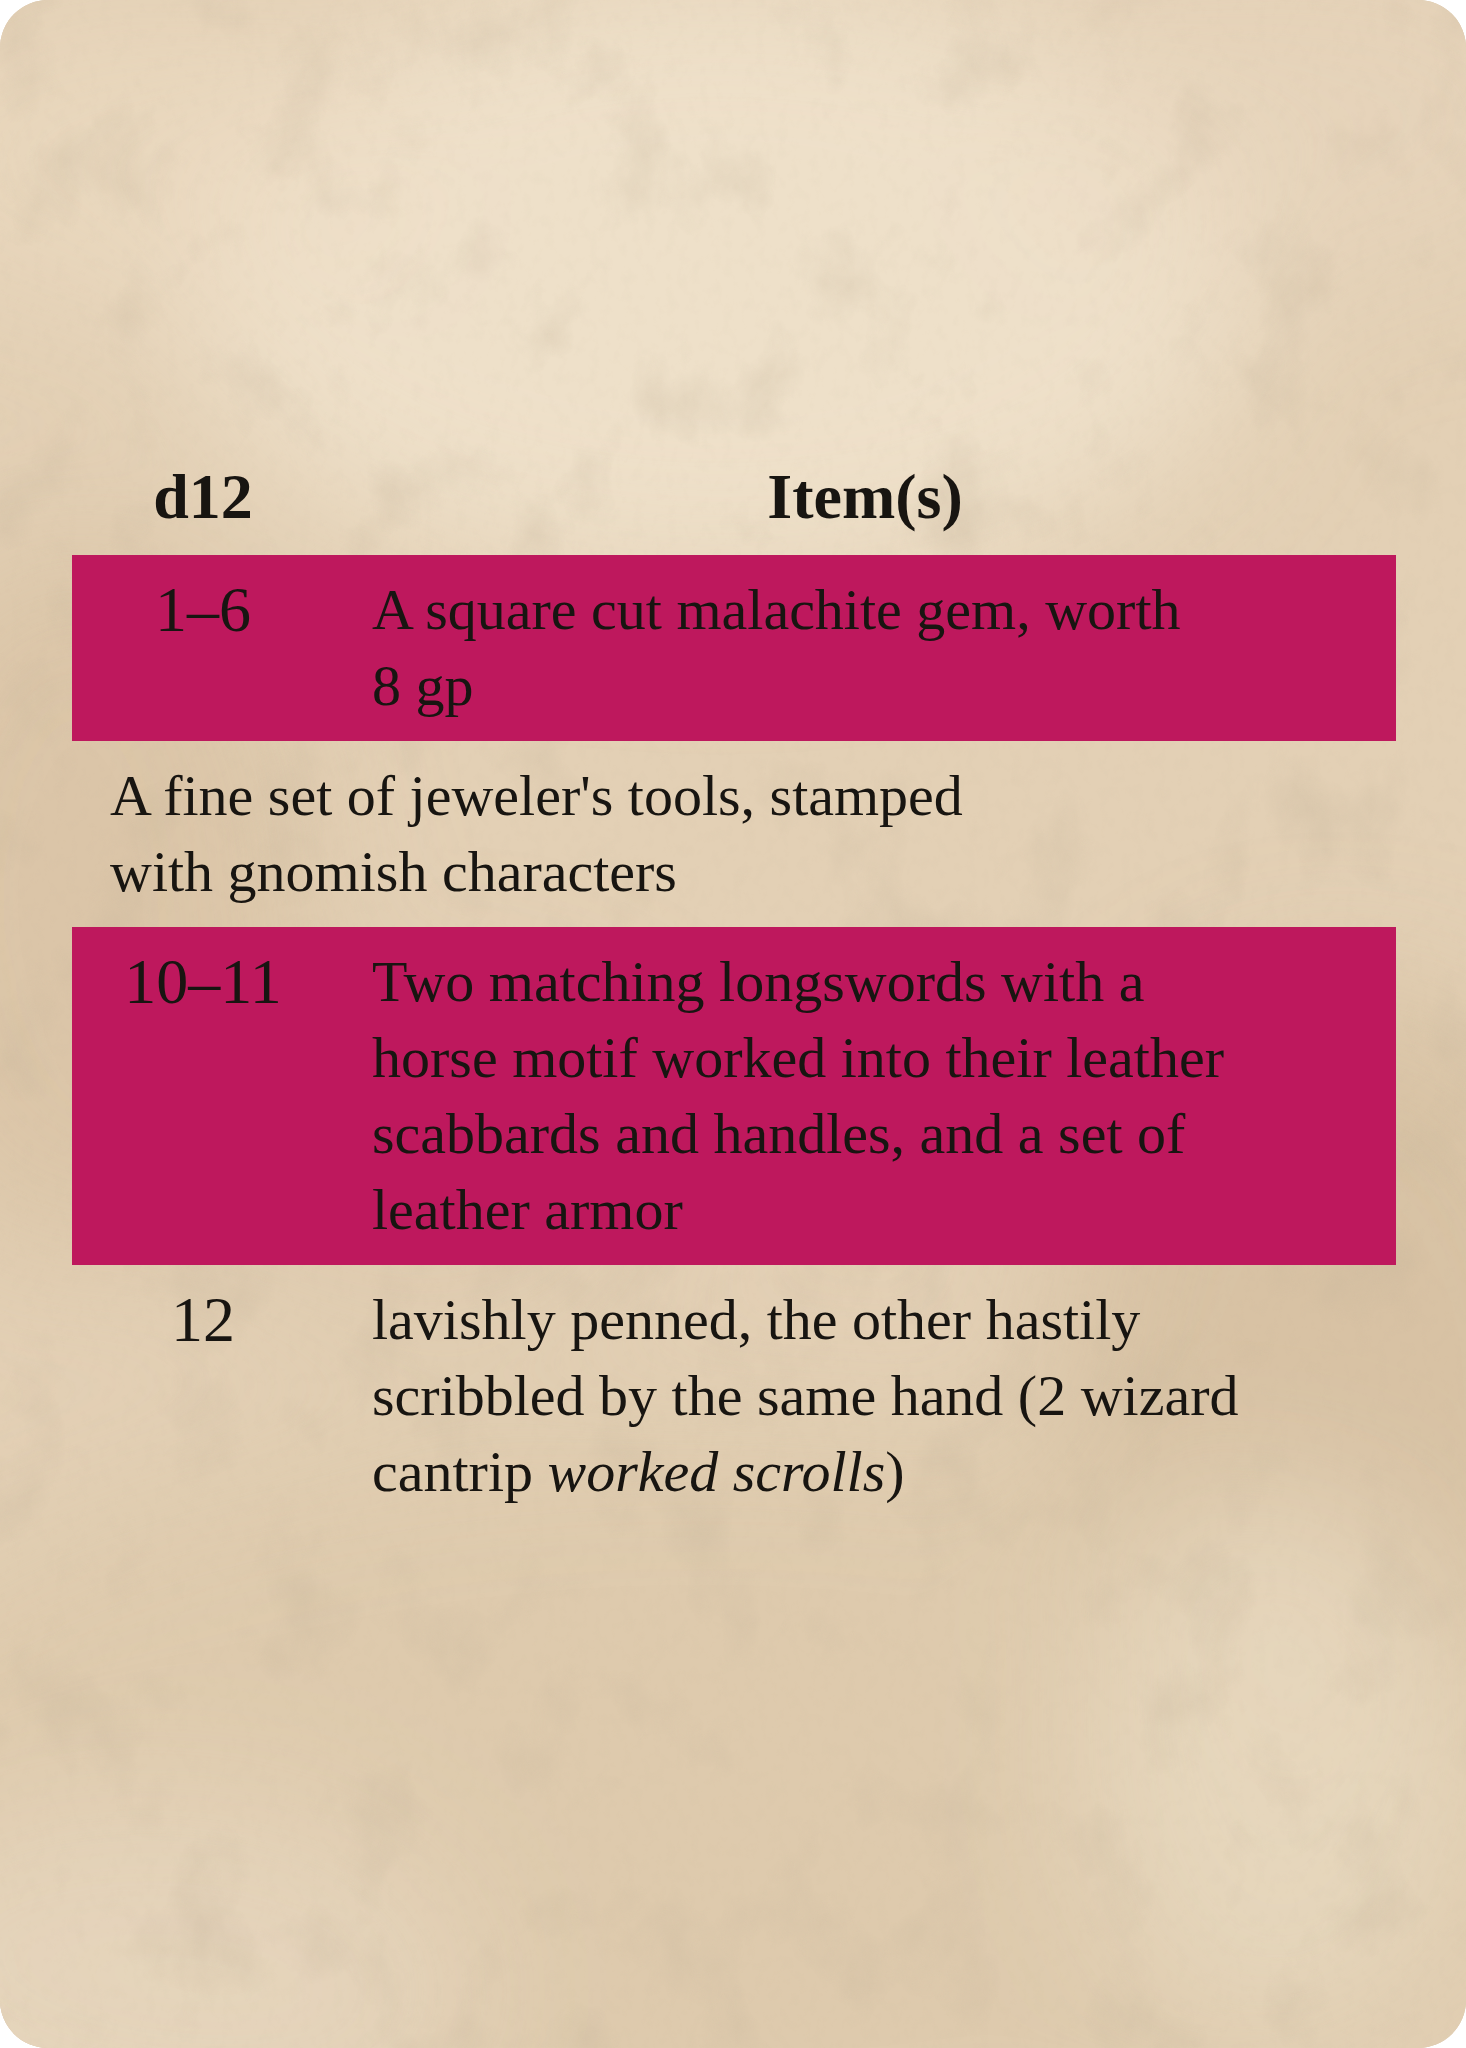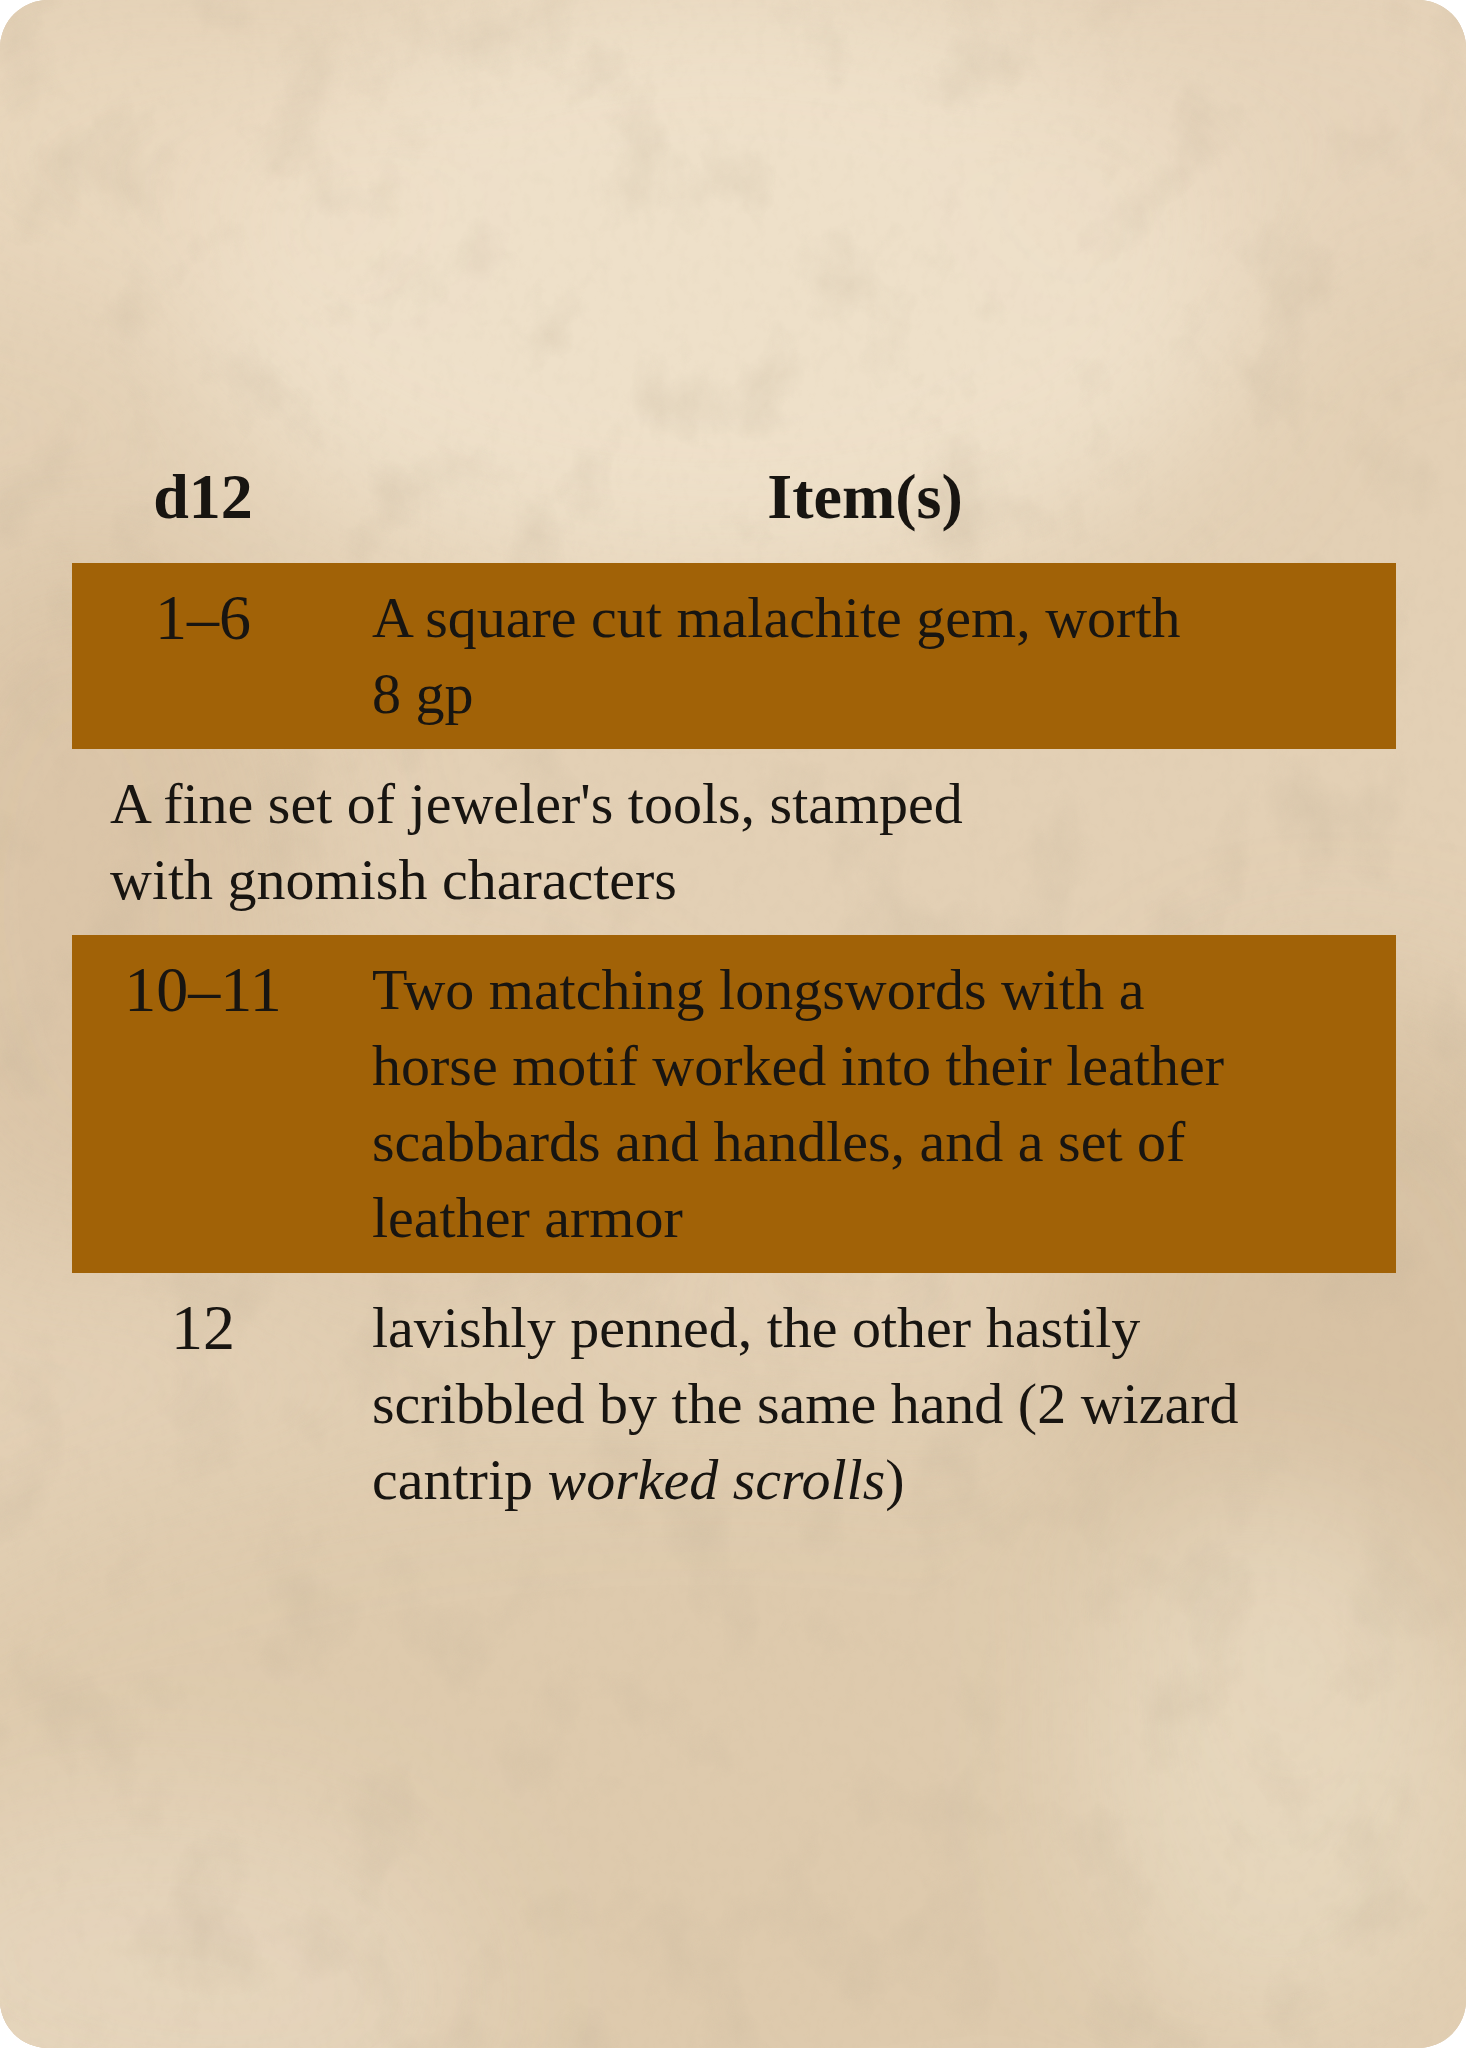--- a/index.html
+++ b/index.html
@@ -17,26 +17,26 @@
   .table{
     position:absolute;
     left:72px;top:455px;width:1324px;
     z-index:2;
   }
   .hdr-row{
     display:flex;
     font-weight:bold;
     font-size:64px;
     line-height:84px;
-    margin-bottom:24px;
+    margin-bottom:16px;
   }
   .hdr-roll{width:262px;text-align:center;}
   .hdr-item{flex:1;text-align:center;}
   .row{display:flex;padding:17px 0;}
-  .row.shaded{background:#a16207;}
+  .row.shaded{background:#be185d;}
   .cell-roll{
     width:262px;text-align:center;
     font-size:64px;line-height:76px;
   }
   .cell-item{
     flex:1;padding-left:38px;padding-right:32px;
     font-size:58px;line-height:76px;
   }
   .cell-item .line{white-space:nowrap;}
   .cell-item em{font-style:italic;}

